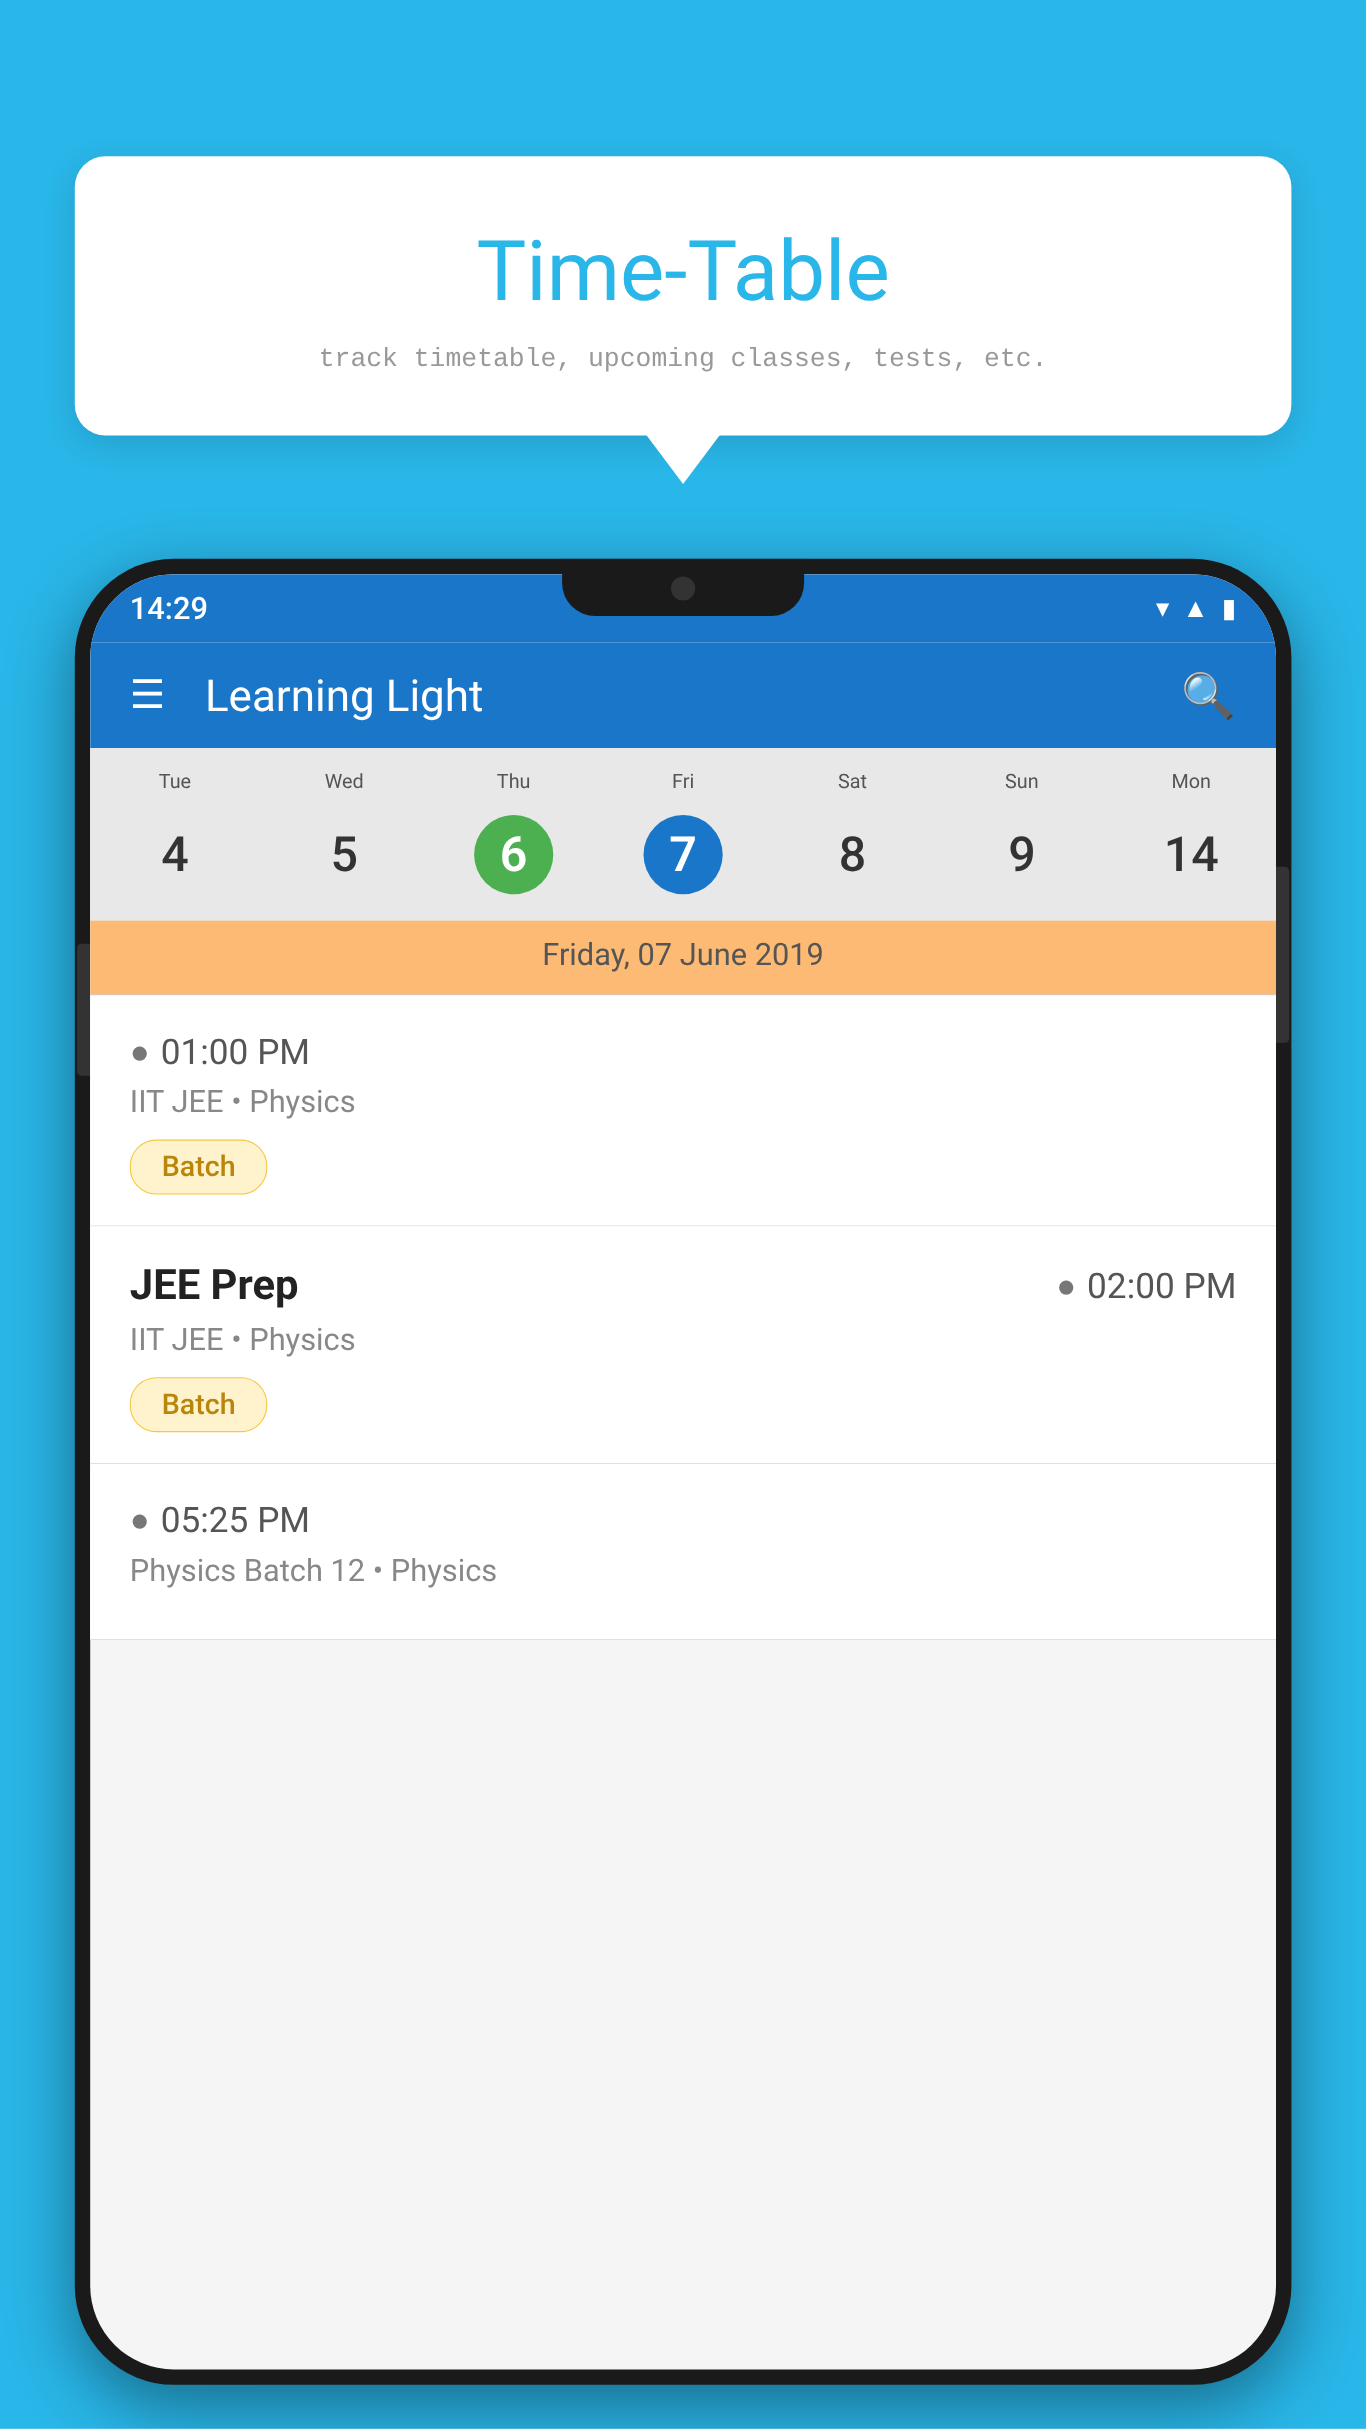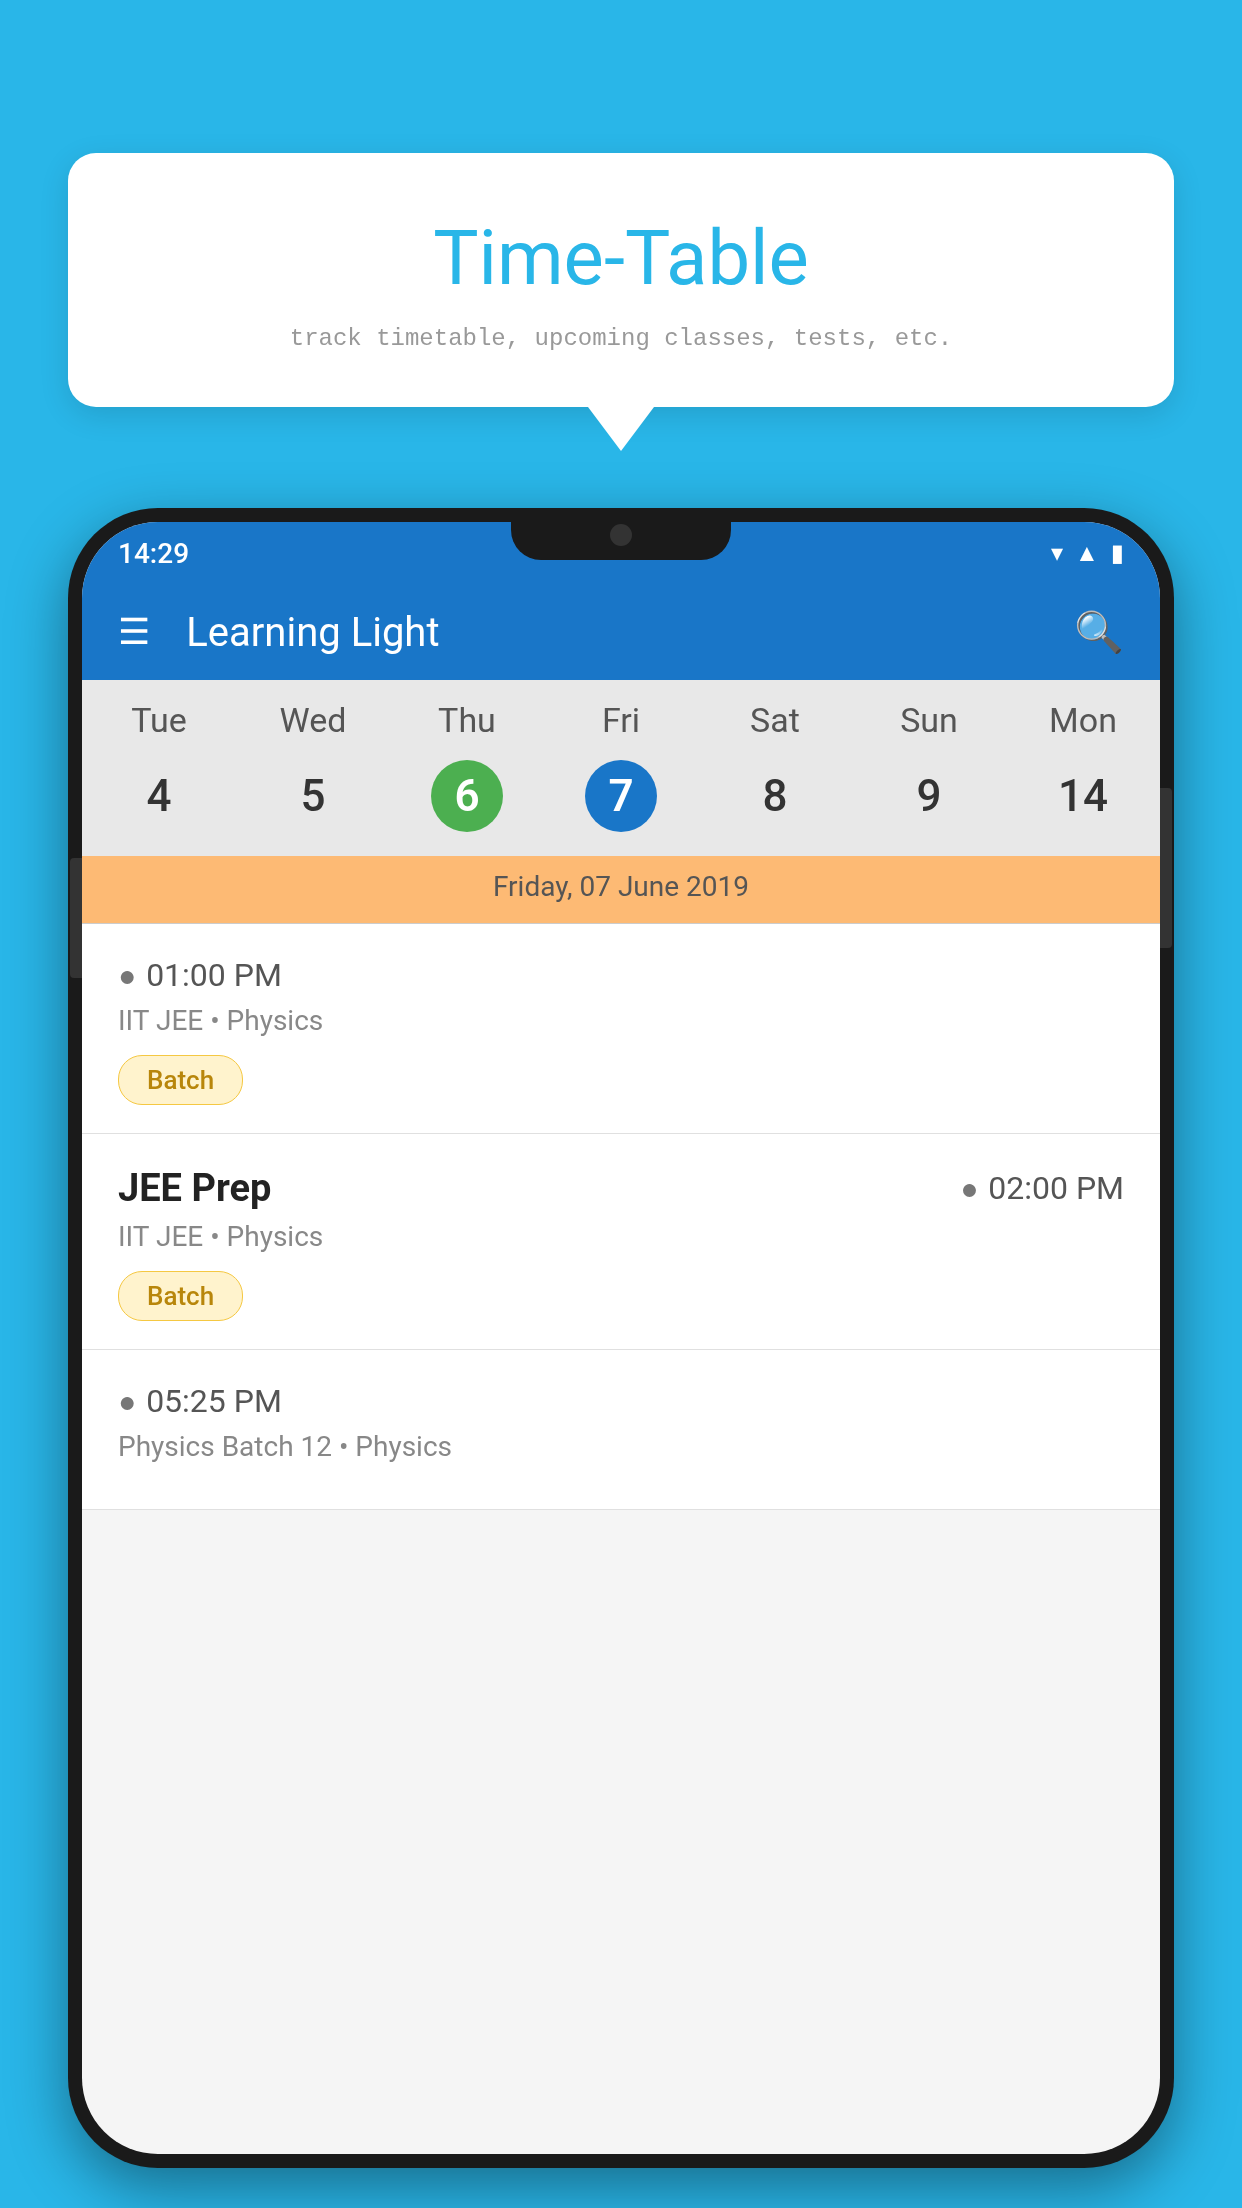--- a/index.html
+++ b/index.html
@@ -9,21 +9,21 @@
       height: 2208px;
       background-color: #29B6E8;
       font-family: 'Roboto', Arial, sans-serif;
       overflow: hidden;
       position: relative;
     }
 
     
     .tooltip-card {
       position: absolute;
-      top: 153px;
+      top: 142px;
       left: 68px;
       right: 68px;
       background: white;
       border-radius: 28px;
       padding: 60px 74px 55px;
       text-align: center;
       box-shadow: 0 8px 30px rgba(0,0,0,0.12);
     }
     .tooltip-card::after {
       content: '';
@@ -150,21 +150,21 @@
       padding: 0;
     }
     .day-headers {
       display: flex;
       background: #e8e8e8;
     }
     .day-header {
       flex: 1;
       text-align: center;
       padding: 20px 0 10px;
-      font-size: 34px;
+      font-size: 18px;
       color: #555;
       font-weight: 400;
     }
     .day-numbers {
       display: flex;
       background: #e8e8e8;
       align-items: center;
     }
     .day-num {
       flex: 1;

